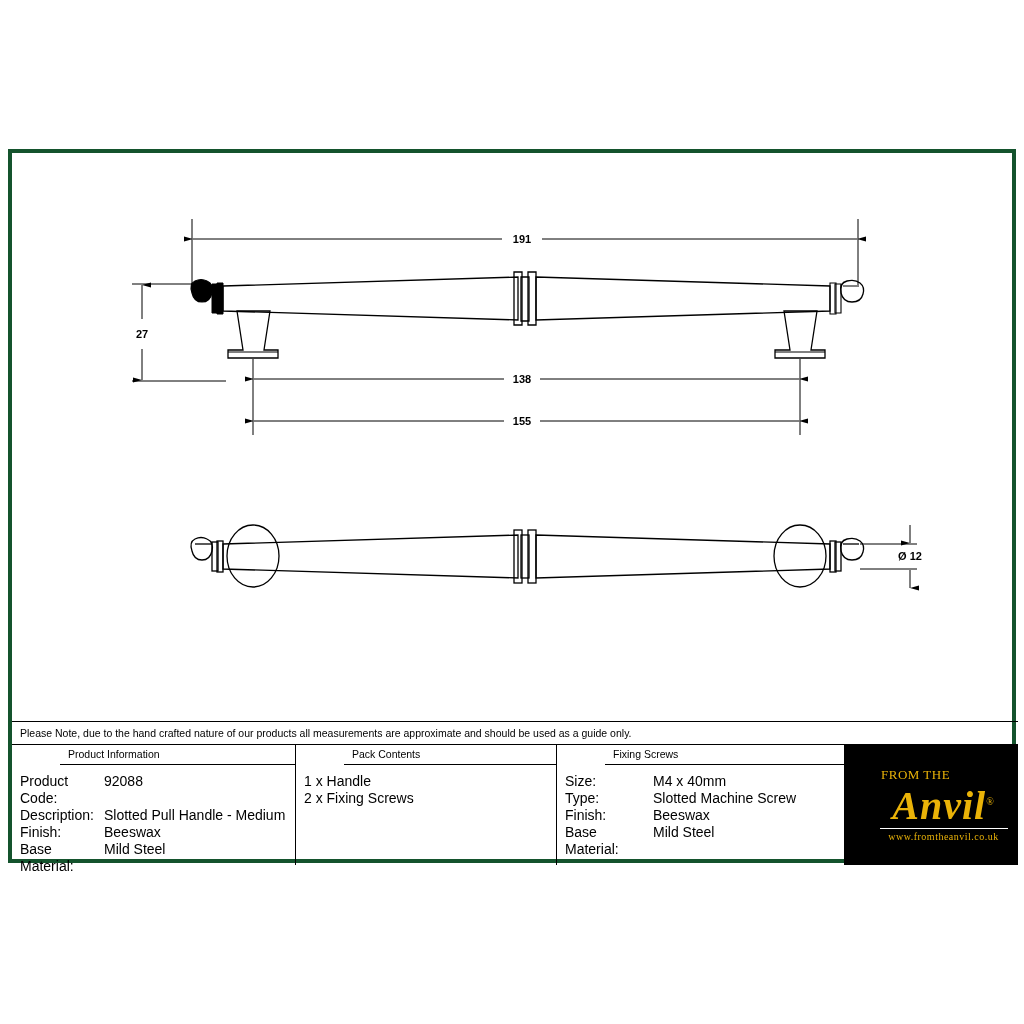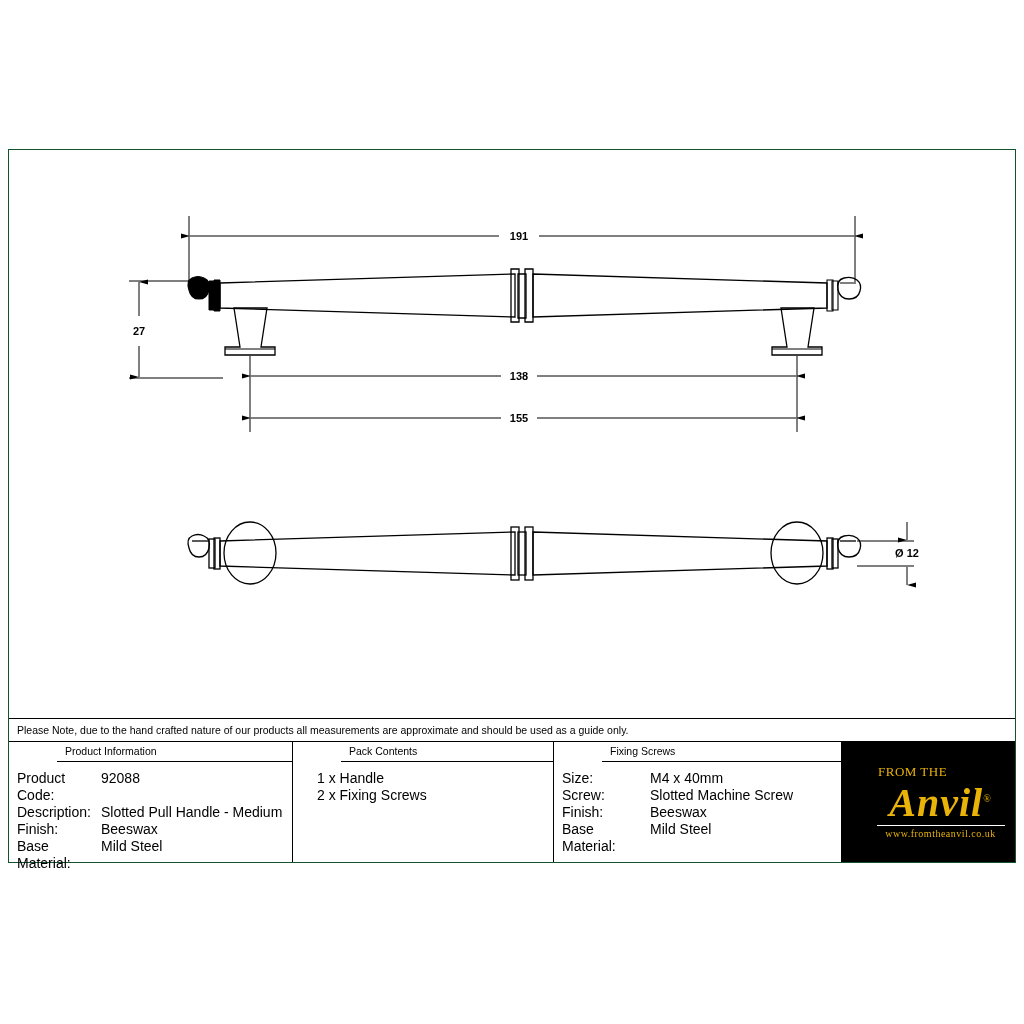--- a/index.html
+++ b/index.html
@@ -15,21 +15,21 @@
     position: relative;
     overflow: hidden;
   }
 
   #sheet {
     position: absolute;
     left: 8px;
     top: 149px;
     width: 1008px;
     height: 714px;
-    border: 1px solid #14532d;
+    border: 4px solid #14532d;
     box-sizing: border-box;
     background: #fff;
   }
 
   
   #drawing {
     position: absolute;
     left: 0; top: 0;
     width: 1006px;
     height: 568px;
@@ -85,21 +85,21 @@
     padding: 8px 8px 0 8px;
     font-size: 14px;
   }
   .kv {
     display: flex;
     line-height: 17px;
   }
   .kv .k { width: 84px; flex: none; }
   .kv .v { flex: 1; }
   .col-c .kv .k { width: 88px; }
-  .plain { line-height: 17px; margin-left: 16px; }
+  .plain { line-height: 17px; }
 
   
   #logo {
     position: absolute;
     left: 0; top: 0;
     width: 173px;
     height: 120px;
     color: #eab308;
     display: flex;
     flex-direction: column;
@@ -303,21 +303,21 @@
     </div>
 
     <div class="col col-c">
       <div class="col-head">Fixing Screws</div>
       <div class="col-body">
         <div class="kv">
           <span class="k">Size:</span>
           <span class="v">M4 x 40mm</span>
         </div>
         <div class="kv">
-          <span class="k">Screw:</span>
+          <span class="k">Type:</span>
           <span class="v">Slotted Machine Screw</span>
         </div>
         <div class="kv">
           <span class="k">Finish:</span>
           <span class="v">Beeswax</span>
         </div>
         <div class="kv">
           <span class="k">Base Material:</span>
           <span class="v">Mild Steel</span>
         </div>

